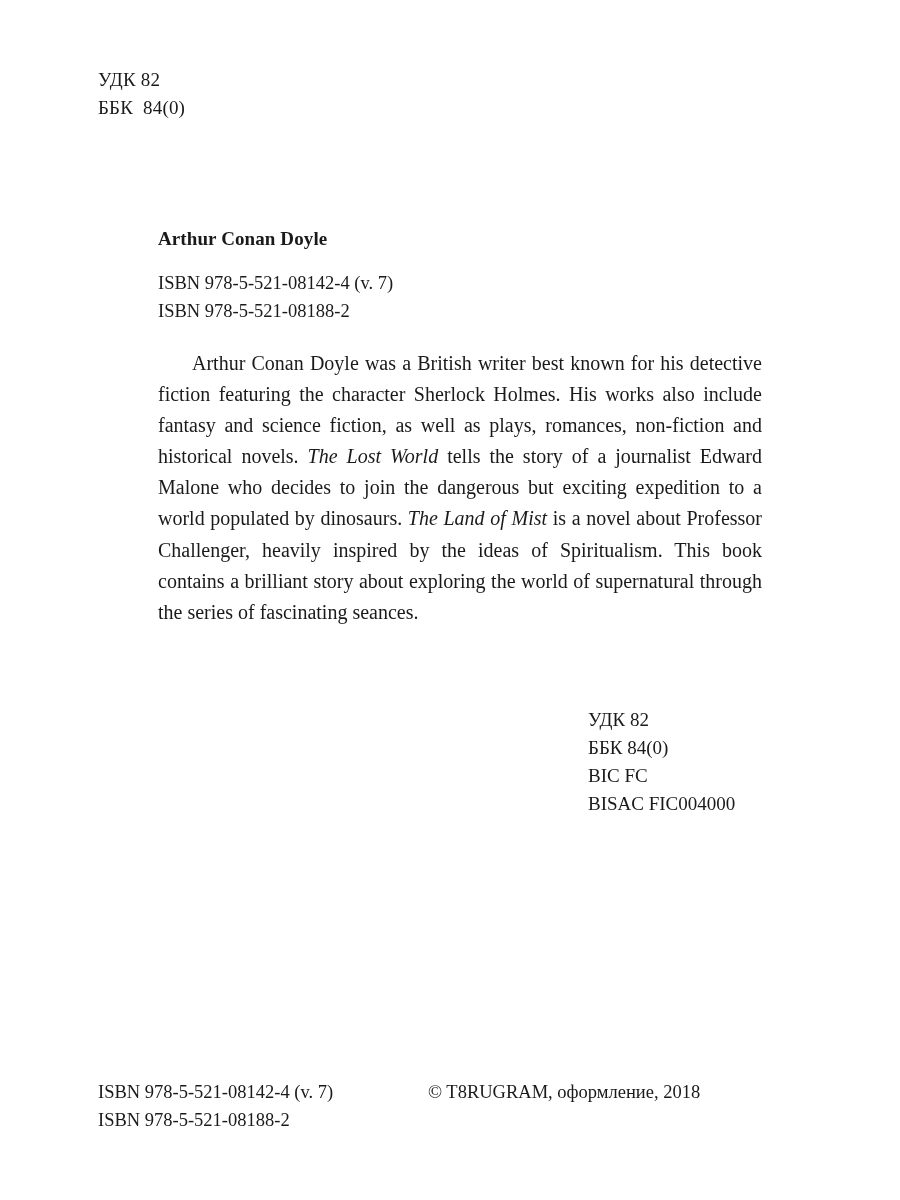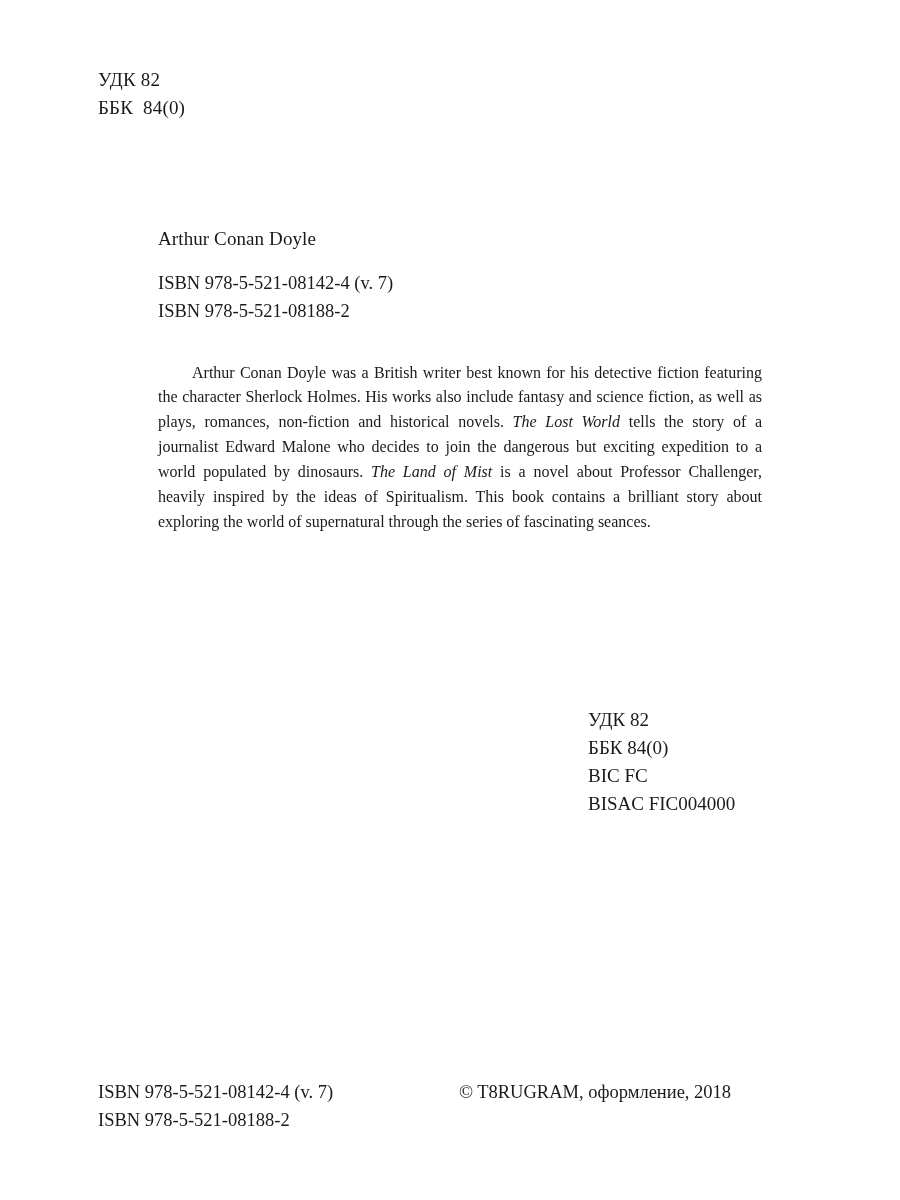--- a/index.html
+++ b/index.html
@@ -35,40 +35,40 @@
   }
 
   
   .cip-block {
     position: absolute;
     left: 158px;
     top: 228px;
     width: 604px;
   }
   .author {
-    font-weight: normal;
+    font-weight: bold;
     font-size: 19px;
     letter-spacing: 0.1px;
     margin-bottom: 6px;
   }
   .title-line {
     font-size: 18.5px;
     line-height: 1.52;
     text-align: justify;
     text-indent: 34px;
     margin-bottom: 0;
   }
   .isbn-group {
     margin-top: 20px;
     font-size: 18.5px;
     line-height: 1.5;
   }
   .annotation {
-    margin-top: 35px;
-    font-size: 16px;
+    margin-top: 22px;
+    font-size: 20px;
     line-height: 1.56;
     text-align: justify;
     text-indent: 34px;
   }
   .annotation i {
     font-style: italic;
   }
 
   
   .right-codes {
@@ -90,21 +90,20 @@
   }
   .footer-row {
     display: flex;
   }
   .footer-col-left {
     width: 330px;
     flex: 0 0 330px;
   }
   .footer-col-right {
     flex: 1 1 auto;
-    text-align: center;
   }
 </style>
 </head>
 <body>
 
 <div class="page">
 
   <div class="top-codes">
     <div>УДК 82</div>
     <div>ББК  84(0)</div>

